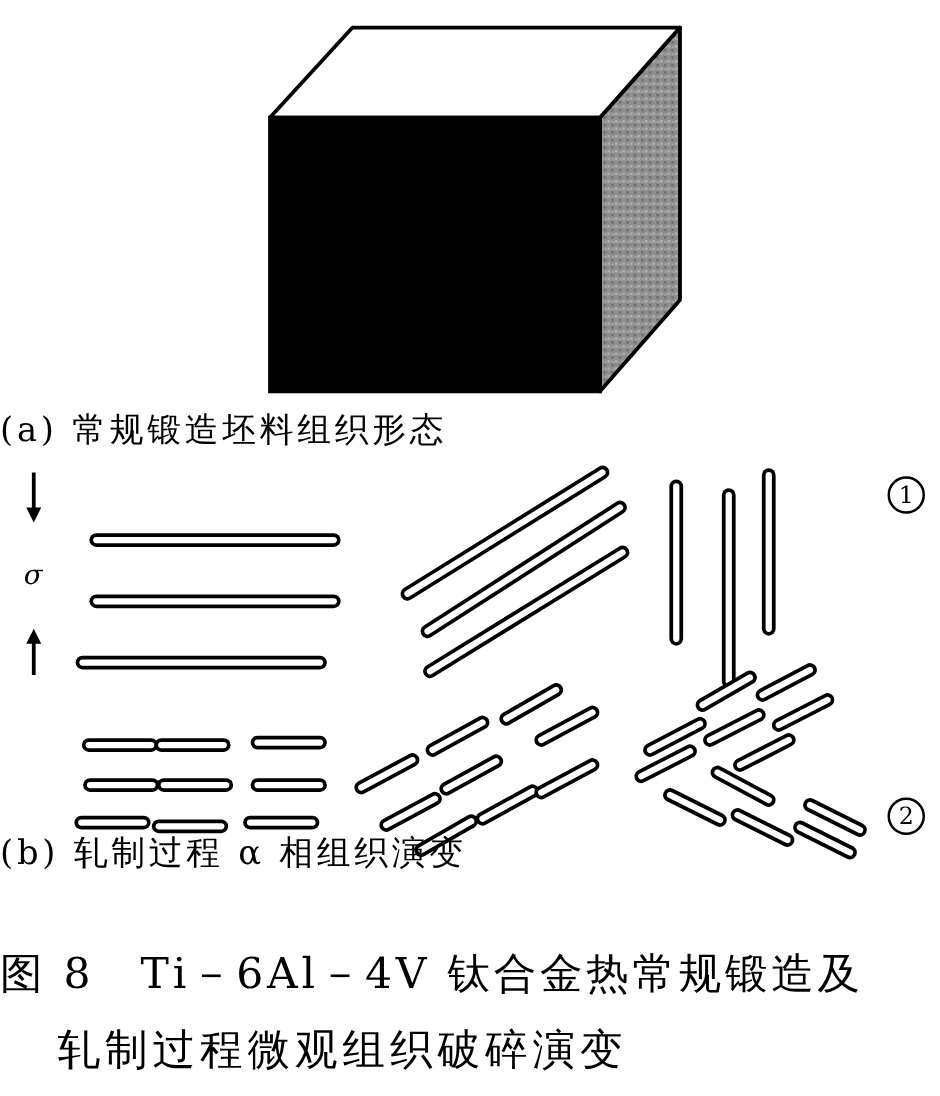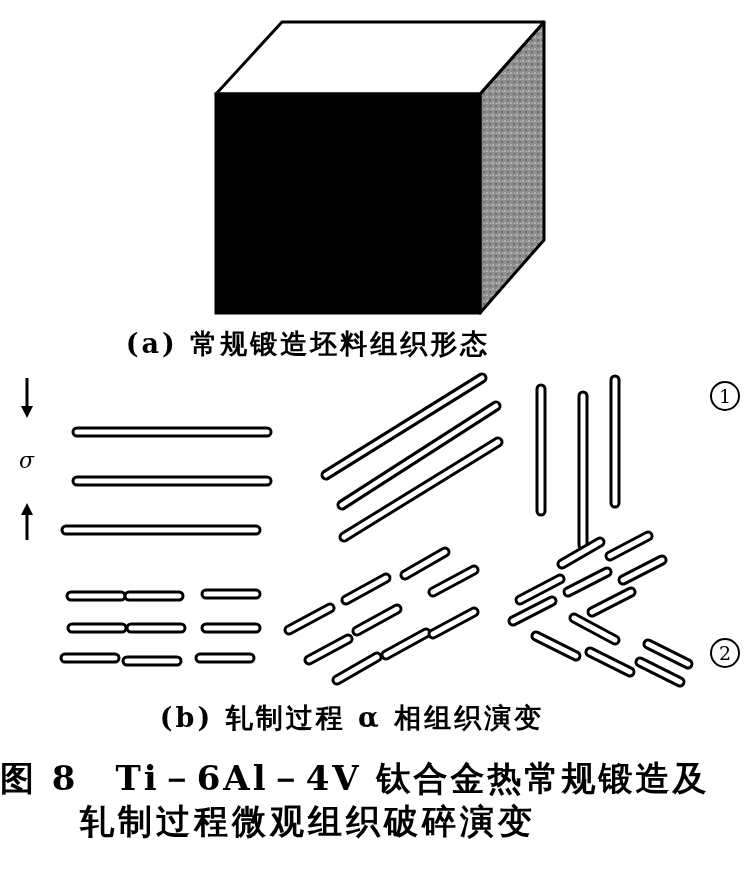--- a/index.html
+++ b/index.html
@@ -1,22 +1,22 @@
 <!DOCTYPE html>
 <html><head>
 <meta charset="utf-8">
 <style>
   html,body{margin:0;padding:0;background:#fff;}
   body{width:752px;height:877px;position:relative;overflow:hidden;font-family:"DejaVu Serif",serif;color:#000;}
   #fig{position:absolute;left:0;top:0;width:752px;height:877px;}
-  .cap{position:absolute;left:0;width:616px;text-align:center;font-weight:bold;white-space:nowrap;font-family:"DejaVu Serif",serif;}
+  .cap{position:absolute;left:0;width:616px;font-weight:normal;white-space:nowrap;font-family:"DejaVu Serif",serif;}
   #cap-a{top:326px;font-size:27px;letter-spacing:3px;}
-  #cap-b{top:700px;font-size:27px;letter-spacing:3px;margin-left:44px;}
+  #cap-b{top:664px;font-size:27px;letter-spacing:3px;}
   #title1{top:756px;font-size:34px;letter-spacing:3px;}
-  #title2{top:799px;font-size:34px;letter-spacing:4px;}
+  #title2{top:817px;font-size:34px;letter-spacing:4px;margin-left:46px;}
   .lbl{position:absolute;font-family:"DejaVu Serif",serif;}
   #sigma{left:19px;top:448px;font-size:22px;font-style:italic;}
   .circ{width:26px;height:26px;border:2px solid #000;border-radius:50%;text-align:center;line-height:26px;font-size:19px;}
   #m1{left:710px;top:381px;}
   #m2{left:710px;top:638px;}
 </style>
 </head>
 <body>
 
 <svg id="fig" width="752" height="877" viewBox="0 0 752 877">

